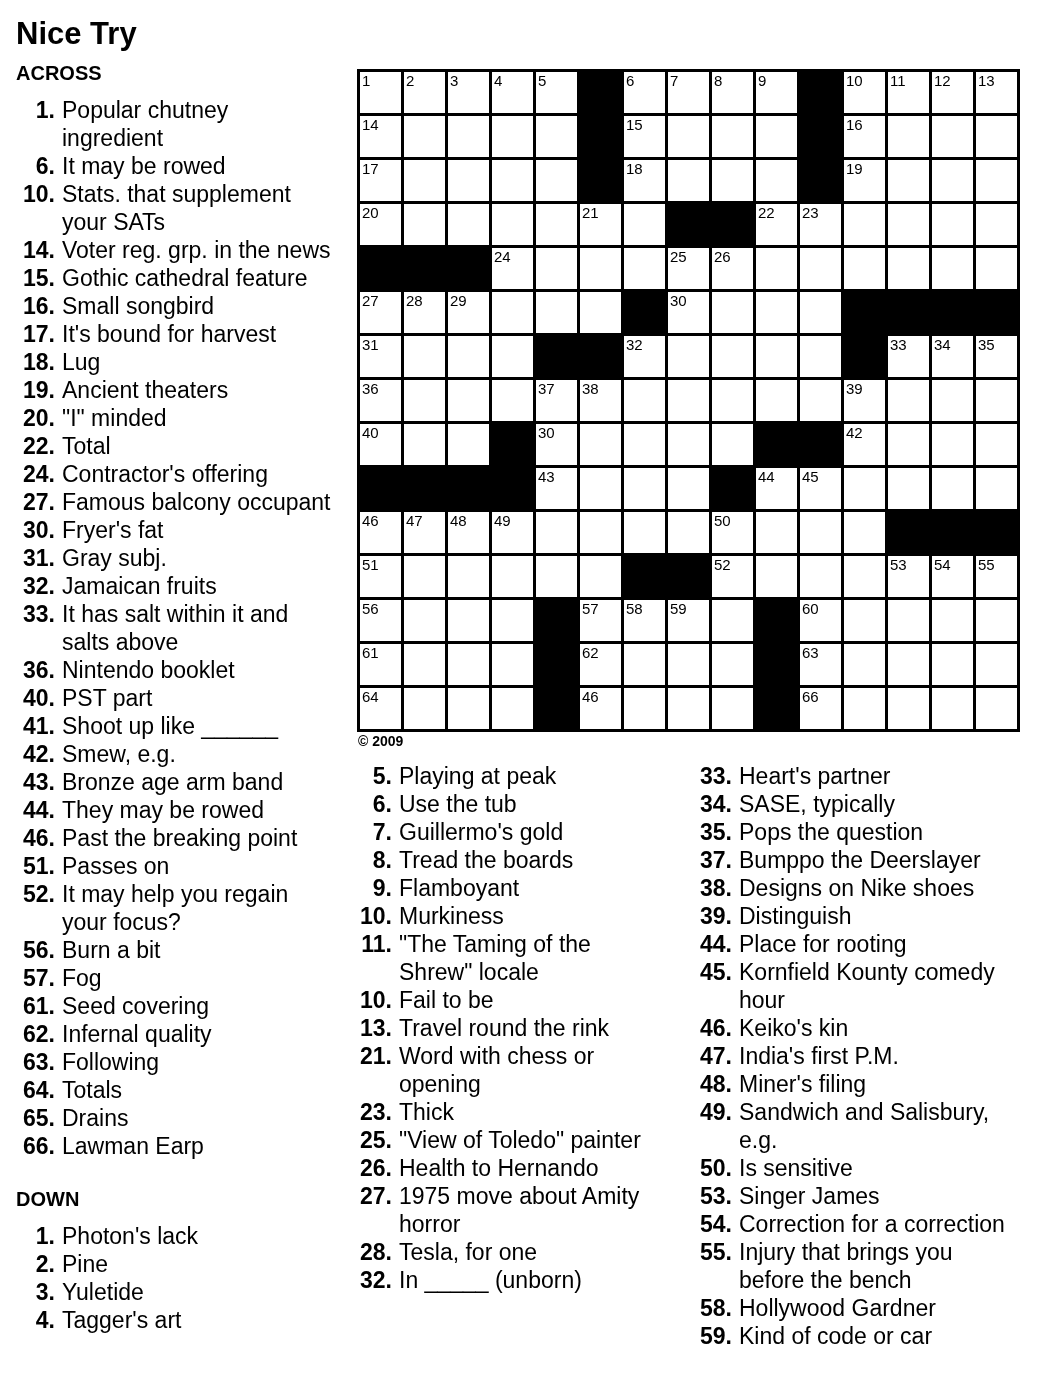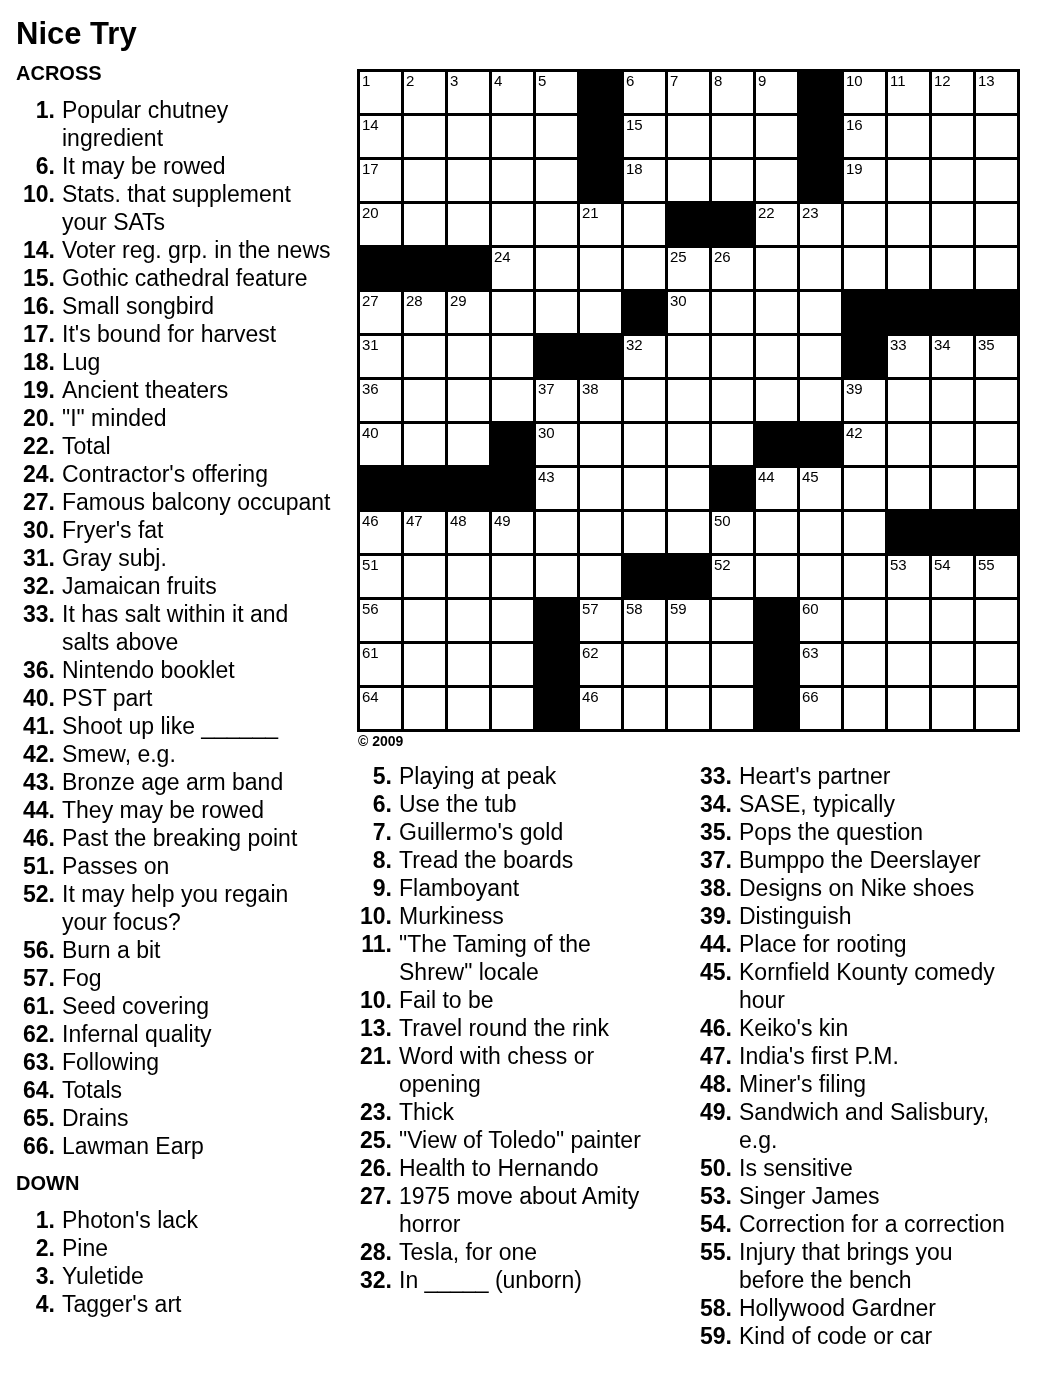--- a/index.html
+++ b/index.html
@@ -11,21 +11,21 @@
   }
   .title{
     position:absolute;left:16px;top:16px;margin:0;
     font-size:31px;font-weight:bold;letter-spacing:0px;
   }
   .col{position:absolute;}
   #col-left{left:16px;top:58px;width:342px;}
   #col-mid{left:356px;top:762px;width:316px;}
   #col-right{left:692px;top:762px;width:348px;}
   .heading{font-size:20px;font-weight:bold;line-height:30px;margin:0 0 8px 0;}
-  .down-heading{margin-top:8px;}
+  .down-heading{margin-top:24px;}
   ol{list-style:none;margin:0;padding:0;}
   .clue{display:flex;font-size:23px;line-height:28px;}
   .n{font-weight:bold;flex:0 0 39px;text-align:right;white-space:nowrap;}
   #col-mid .n{flex-basis:36px;}
   #col-right .n{flex-basis:40px;}
   .t{margin-left:7px;white-space:pre-line;}
   .grid{
     position:absolute;left:357px;top:69px;
     display:grid;grid-template-columns:repeat(15,41px);grid-auto-rows:41px;
     gap:3px;padding:3px;background:#000000;width:fit-content;

